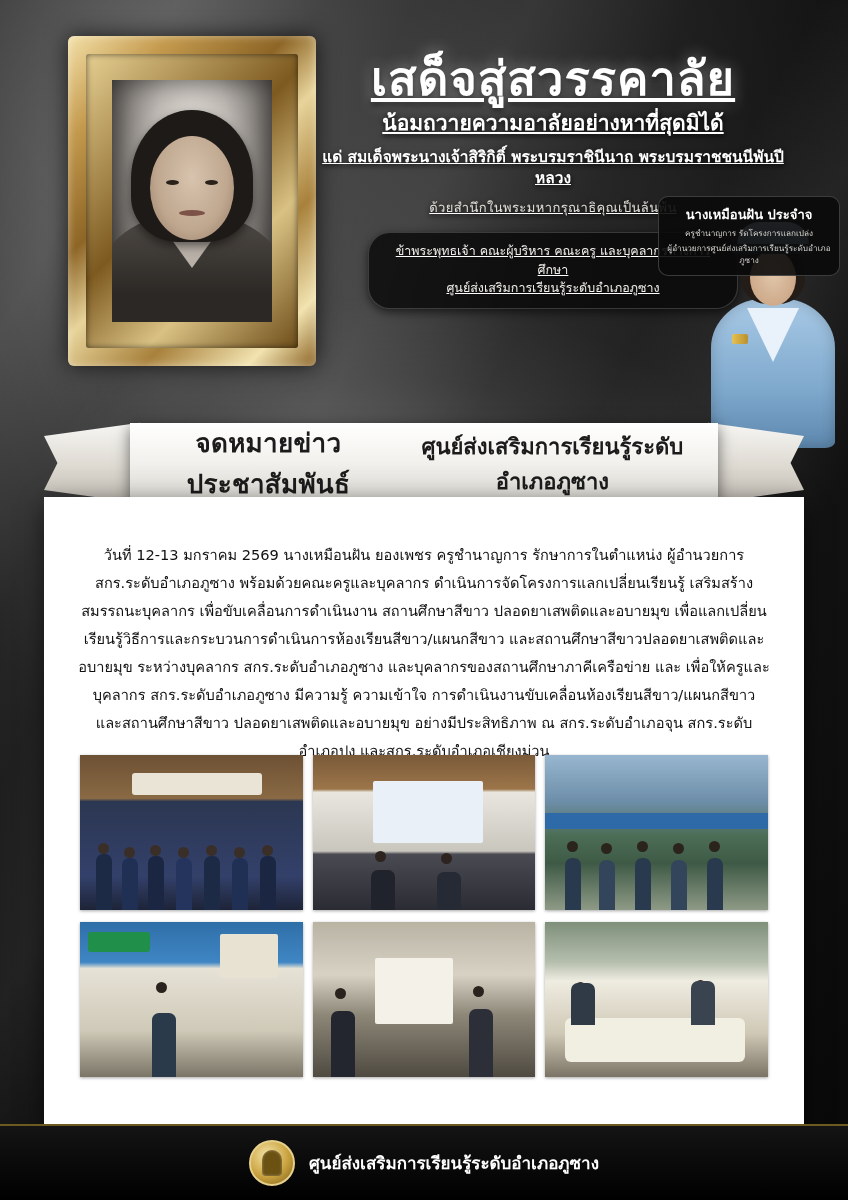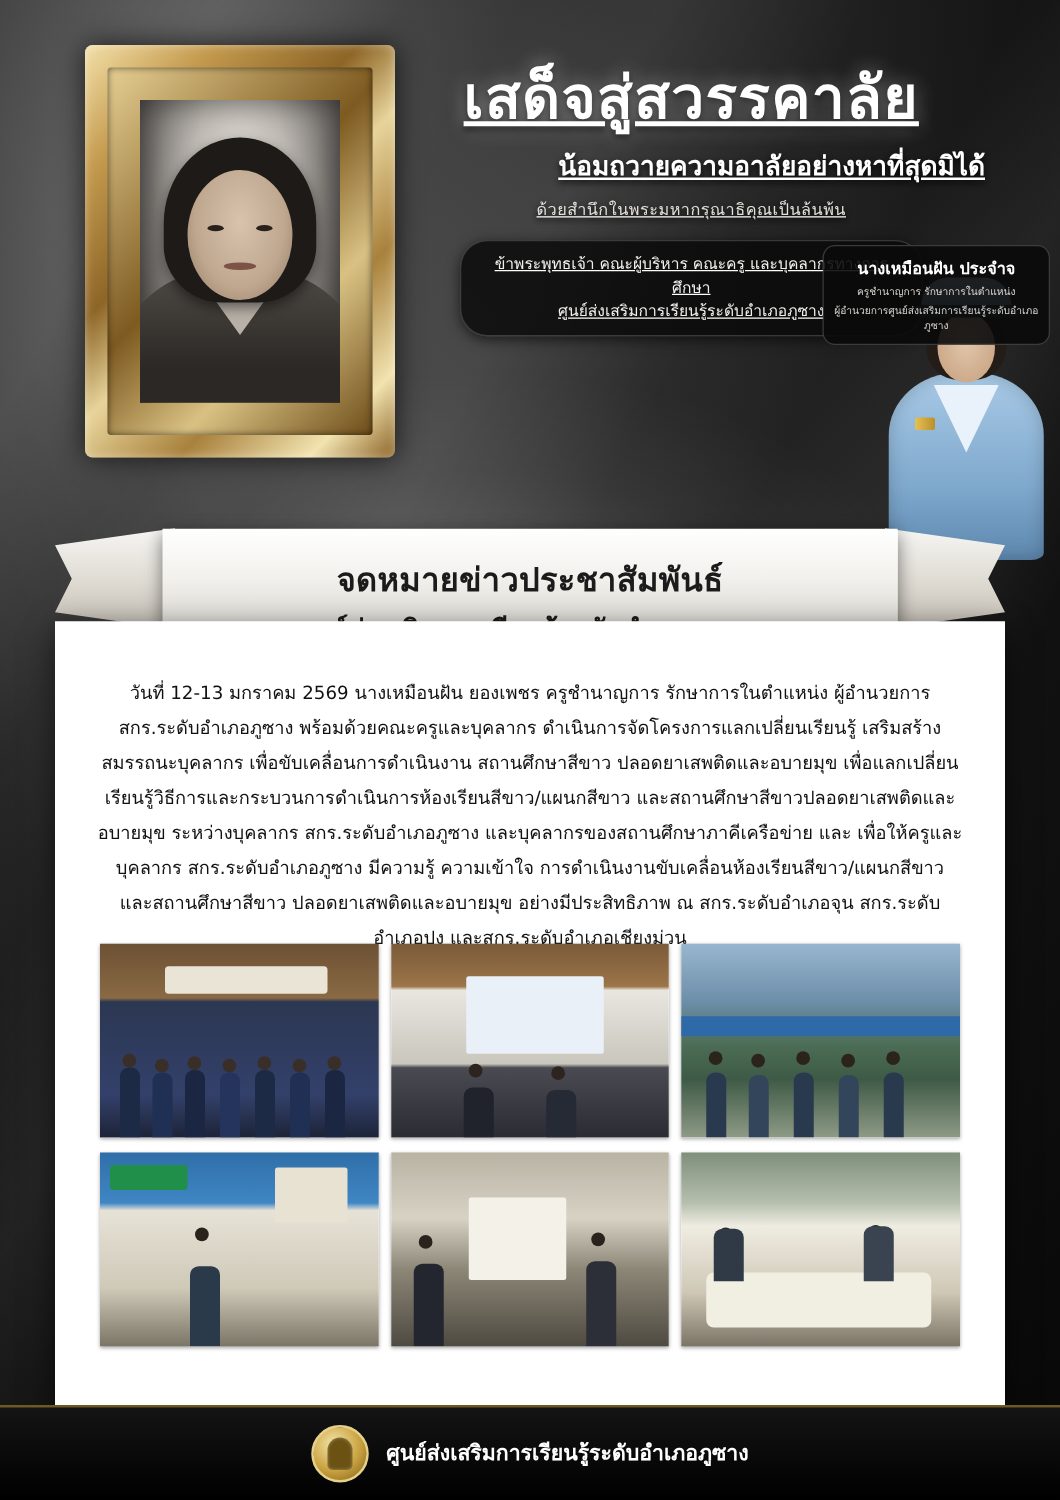--- a/index.html
+++ b/index.html
@@ -97,25 +97,23 @@
   }
   .h-main {
     font-family: "DejaVu Serif", "Liberation Serif", serif;
     font-size: 47px;
     font-weight: 700;
     letter-spacing: 1px;
     line-height: 1.15;
     text-shadow: 0 0 16px rgba(255,255,255,0.45), 0 3px 6px rgba(0,0,0,0.85);
   }
   .h-sub1 {
-    margin-top: 10px;
     font-size: 21px;
     font-weight: 700;
     text-shadow: 0 2px 5px rgba(0,0,0,0.9);
-    text-align: right;
   }
   .h-sub2 {
     margin-top: 8px;
     font-size: 15.5px;
     font-weight: 700;
     line-height: 1.35;
     text-shadow: 0 2px 5px rgba(0,0,0,0.9);
   }
   .h-sub3 {
     margin-top: 8px;
@@ -197,22 +195,22 @@
   }
   .scroll-end {
     position: absolute; top: 0; width: 96px; height: 96px;
     background: linear-gradient(180deg, #fbfbf9 0%, #ddd9d1 55%, #b9b4ab 100%);
     box-shadow: 0 4px 12px rgba(0,0,0,0.5);
   }
   .scroll-end.left { left: 0; clip-path: polygon(0 22%, 100% 8%, 100% 92%, 0 78%, 14% 50%); }
   .scroll-end.right { right: 0; clip-path: polygon(100% 22%, 0 8%, 0 92%, 100% 78%, 86% 50%); }
   .scroll-text {
     position: absolute; left: 96px; right: 96px; top: 12px; height: 72px;
-    display: flex; flex-direction: column; align-items: center; justify-content: space-between;
-    color: #1b1b1b; text-align: center; margin-top: 16px;
+    display: flex; align-items: center; justify-content: flex-end;
+    color: #1b1b1b; text-align: center;
   }
   .scroll-text .t1 { font-size: 26px; font-weight: 700; letter-spacing: 0.3px; }
   .scroll-text .t2 { font-size: 22px; font-weight: 700; margin-top: 2px; }
 
   
   .card {
     position: absolute; left: 44px; top: 497px; width: 760px; height: 628px;
     background: #ffffff;
     box-shadow: 0 6px 22px rgba(0,0,0,0.55);
   }
@@ -289,39 +287,40 @@
             <span class="p-mouth"></span>
           </div>
         </div>
       </div>
     </div>
   </div>
 
   <div class="headline">
     <div class="h-main">เสด็จสู่สวรรคาลัย</div>
     <div class="h-sub1">น้อมถวายความอาลัยอย่างหาที่สุดมิได้</div>
+    <div class="h-sub2">แด่ สมเด็จพระนางเจ้าสิริกิติ์ พระบรมราชินีนาถ พระบรมราชชนนีพันปีหลวง</div>
     <div class="h-sub3">ด้วยสำนึกในพระมหากรุณาธิคุณเป็นล้นพ้น</div>
     <div class="pill">
       <div>ข้าพระพุทธเจ้า คณะผู้บริหาร คณะครู และบุคลากรทางการศึกษา</div>
       <div>ศูนย์ส่งเสริมการเรียนรู้ระดับอำเภอภูซาง</div>
     </div>
   </div>
 
   <div class="officer">
     <div class="o-body"></div>
     <div class="o-lapel"></div>
     <div class="o-badge"></div>
     <div class="o-hair"></div>
     <div class="o-face"></div>
     <div class="o-hat"></div>
   </div>
 
   <div class="name-plate">
     <div class="nm">นางเหมือนฝัน ประจำจ</div>
-    <div class="rl">ครูชำนาญการ รักษาการในตำแหน่ง</div>
+    <div class="rl">ครูชำนาญการ รัดโครงการแลกเปล่ง</div>
     <div class="rl">ผู้อำนวยการศูนย์ส่งเสริมการเรียนรู้ระดับอำเภอภูซาง</div>
   </div>
 
   <div class="scroll">
     <div class="scroll-end left"></div>
     <div class="scroll-end right"></div>
     <div class="scroll-body"></div>
     <div class="scroll-text">
       <div class="t1">จดหมายข่าวประชาสัมพันธ์</div>
       <div class="t2">ศูนย์ส่งเสริมการเรียนรู้ระดับอำเภอภูซาง</div>

